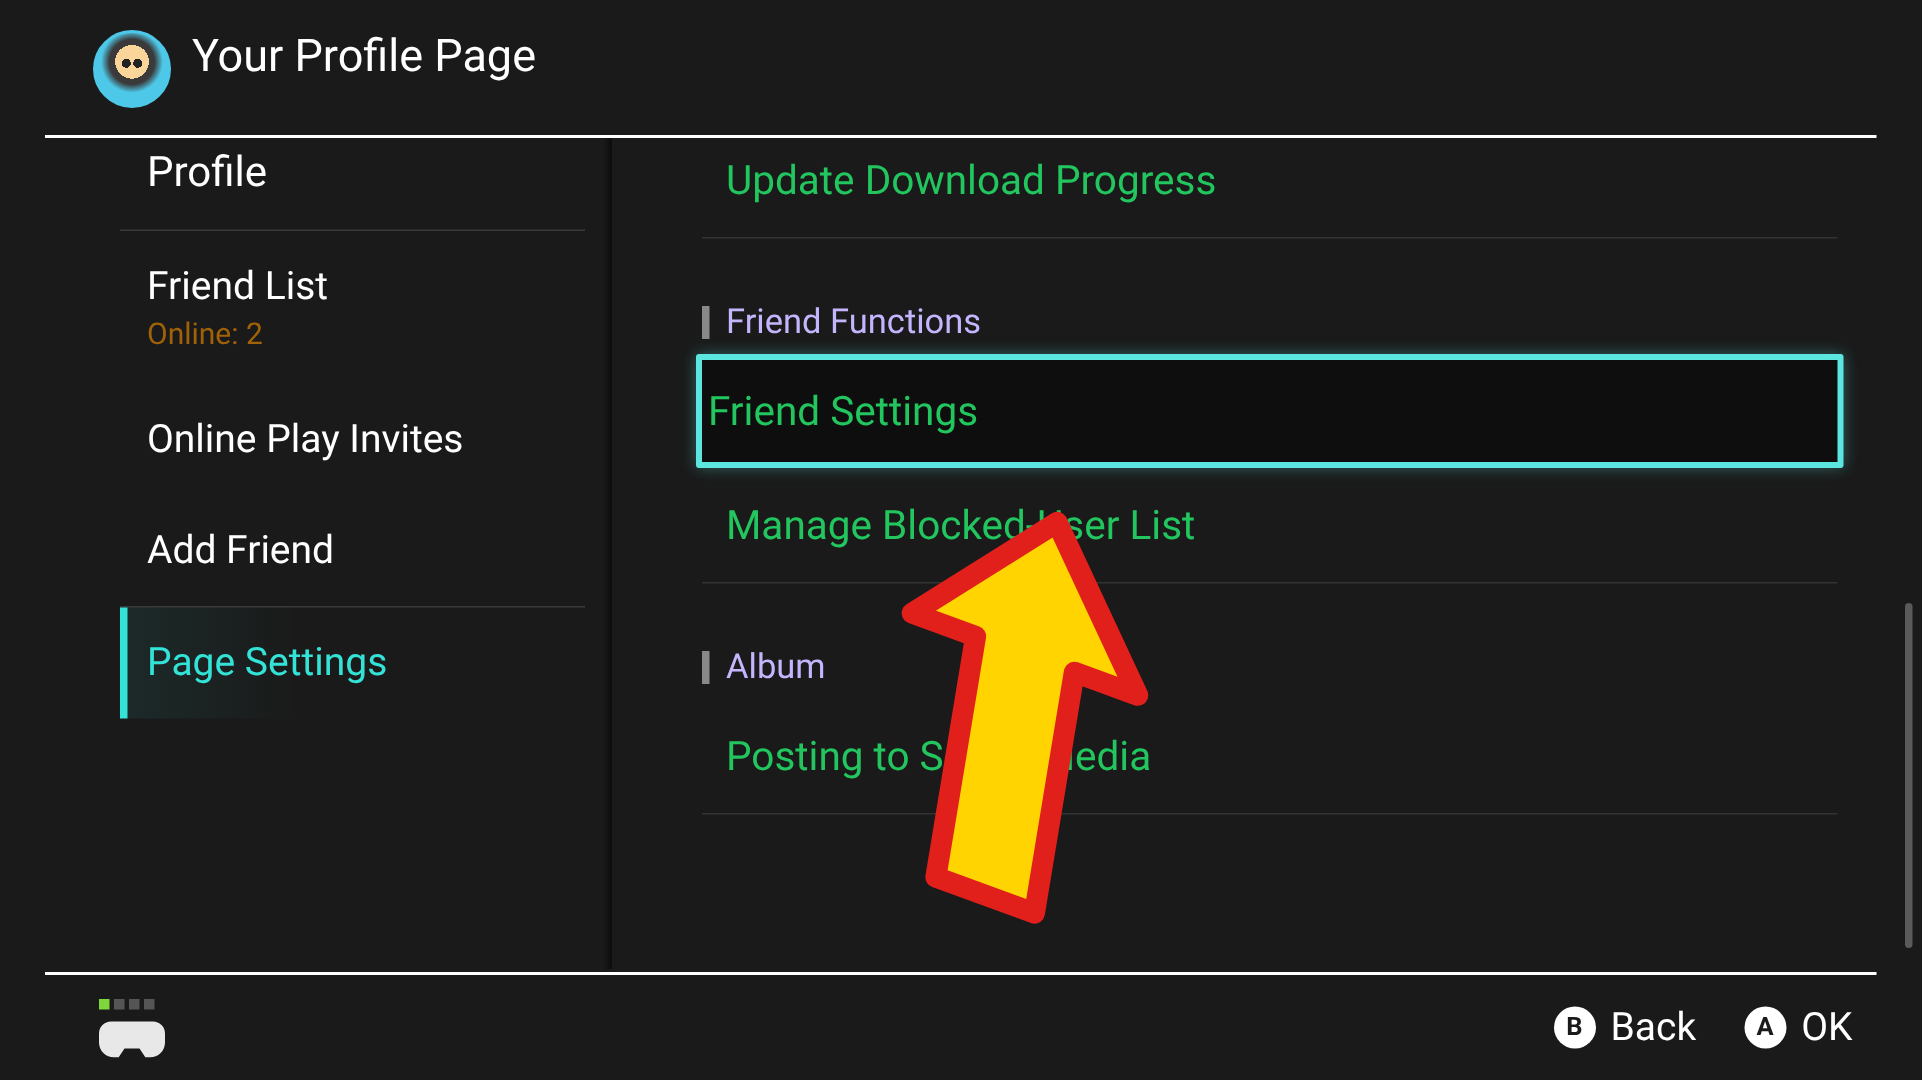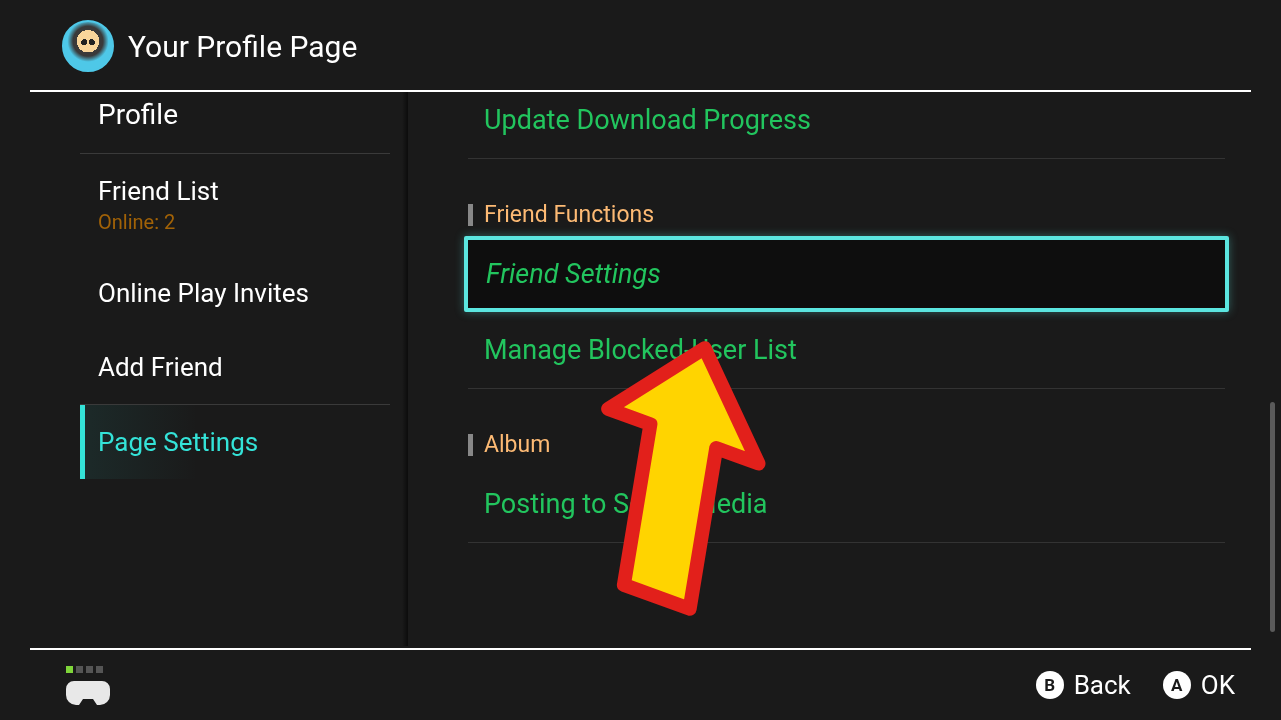--- a/index.html
+++ b/index.html
@@ -1,21 +1,20 @@
 <!DOCTYPE html>
 <html><head>
 <meta charset="utf-8">
 <style>
   * { margin: 0; padding: 0; box-sizing: border-box; }
   html, body { width: 1281px; height: 720px; overflow: hidden; font-family: -apple-system, "Segoe UI", Roboto, Arial, sans-serif; }
   body { background: #1a1a1a; color: #fff; position: relative; }
 
   .header {
     display: flex;
-    align-items: center;
     padding: 20px 30px 18px 62px;
   }
   .avatar {
     width: 52px; height: 52px; border-radius: 50%;
     background: radial-gradient(circle at 50% 40%, #f9d59a 30%, #3a3a3a 30% 40%, #4ec8e8 55%);
     border: 2px solid #4ec8e8;
     margin-right: 14px;
     position: relative;
     overflow: hidden;
   }
@@ -80,27 +79,26 @@
     padding: 22px 16px;
     color: #22c55e;
     border-bottom: 1px solid #333;
     cursor: pointer;
   }
   .content-item.first { padding-top: 12px; }
   .content-item.highlight {
     border: 4px solid #5be6e0;
     background: #0e0e0e;
     border-radius: 2px;
-    padding: 18px 18px;
+    padding: 18px 4px;
     margin-left: -4px; margin-right: -4px;
     box-shadow: 0 0 10px rgba(91,230,224,0.35);
-    font-style: italic;
   }
   .section-heading {
-    font-size: 23px; color: #fdba74;
+    font-size: 23px; color: #c4b5fd;
     padding: 42px 0 8px 16px;
     position: relative;
   }
   .section-heading::before {
     content: ""; position: absolute; left: 0; top: 45px; bottom: 10px;
     width: 5px; background: #888;
   }
 
   .scrollbar-stub {
     position: absolute; right: 6px; top: 310px; width: 5px; height: 230px;

